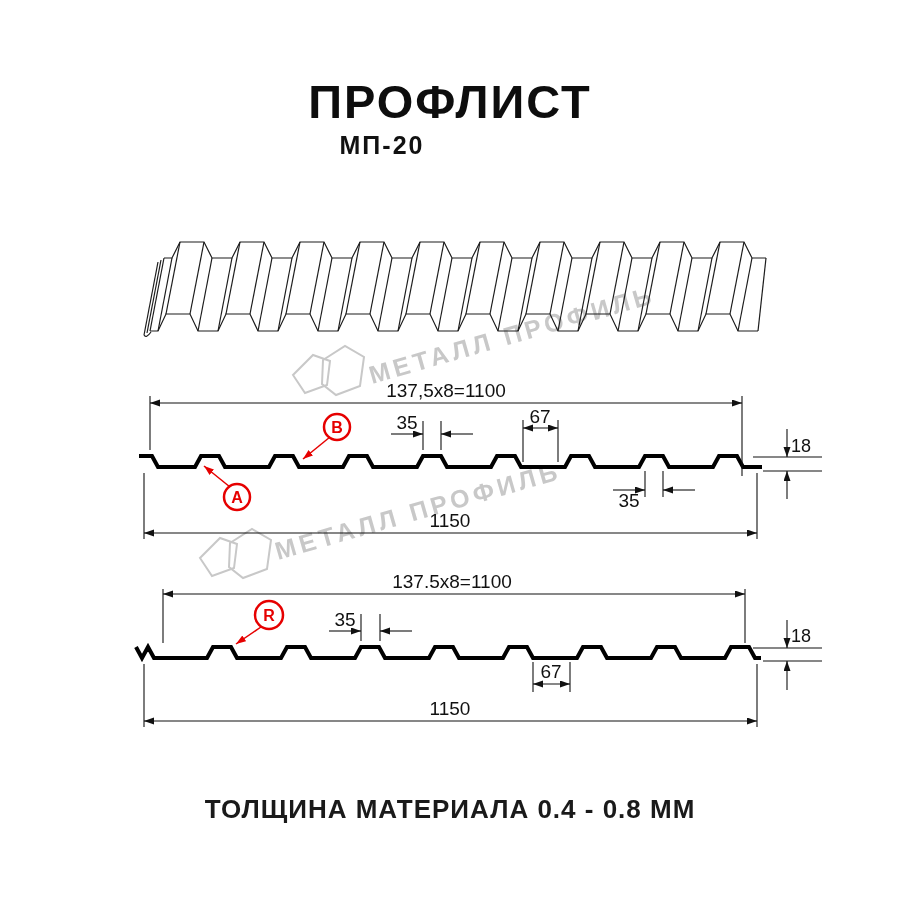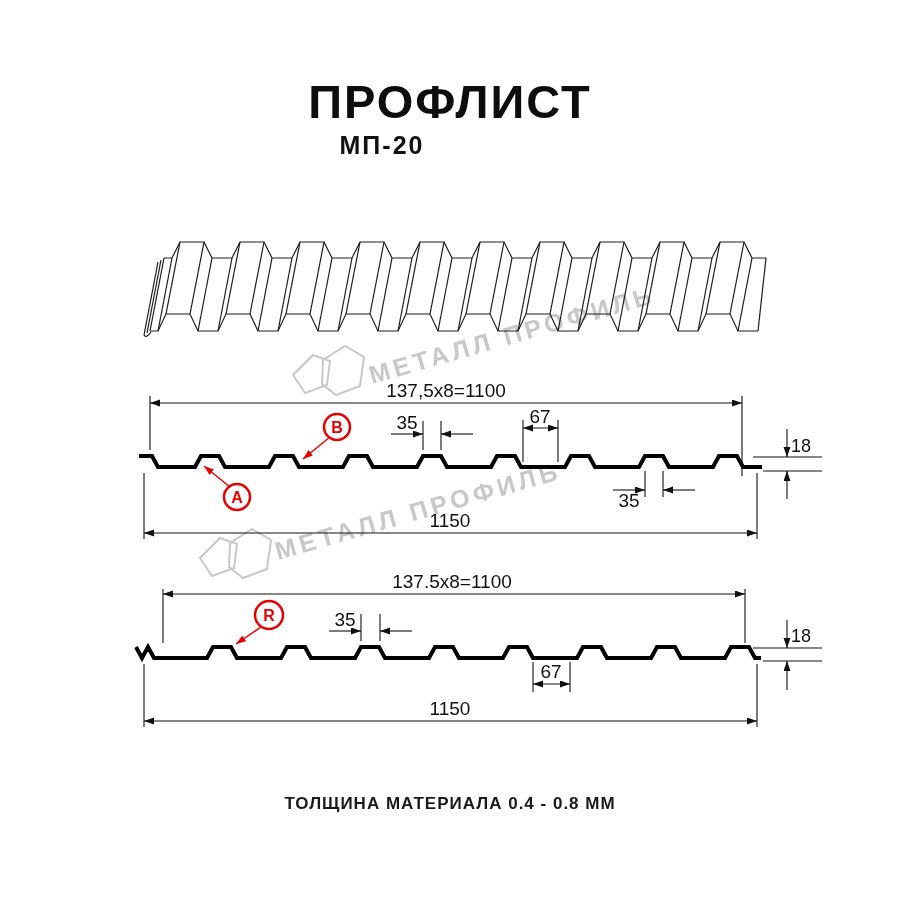--- a/index.html
+++ b/index.html
@@ -3,21 +3,21 @@
 <meta charset="utf-8">
 <style>
   html,body{margin:0;padding:0;background:#fff;}
   #stage{position:relative;width:900px;height:900px;background:#ffffff;overflow:hidden;
          font-family:"Liberation Sans",sans-serif;}
   .title{position:absolute;left:0;top:74px;width:900px;text-align:center;
          font-size:47px;font-weight:800;letter-spacing:2px;color:#0d0d0d;}
   .subtitle{position:absolute;left:0;top:131px;width:764px;text-align:center;
          font-size:25px;font-weight:600;letter-spacing:2px;color:#111;}
   .footer{position:absolute;left:0;top:794px;width:900px;text-align:center;
-         font-size:17px;font-weight:600;letter-spacing:1px;color:#1a1a1a;}
+         font-size:26px;font-weight:600;letter-spacing:1px;color:#1a1a1a;}
   svg{position:absolute;left:0;top:0;}
   svg text{font-family:"Liberation Sans",sans-serif;}
   .dimtxt{font-size:19px;fill:#111;}
   .dimtxt18{font-size:18px;fill:#111;}
   .thin{stroke:#111;stroke-width:1.1;fill:none;}
   .prof{stroke:#000;stroke-width:4;fill:none;stroke-linejoin:miter;}
   .wire{stroke:#1c1c1c;stroke-width:1.2;fill:none;}
   .red{stroke:#e60000;fill:none;}
   .redtxt{fill:#e60000;font-size:16px;font-weight:bold;text-anchor:middle;}
   .wm{fill:#c8c8c8;font-size:25px;font-weight:700;letter-spacing:4px;}

